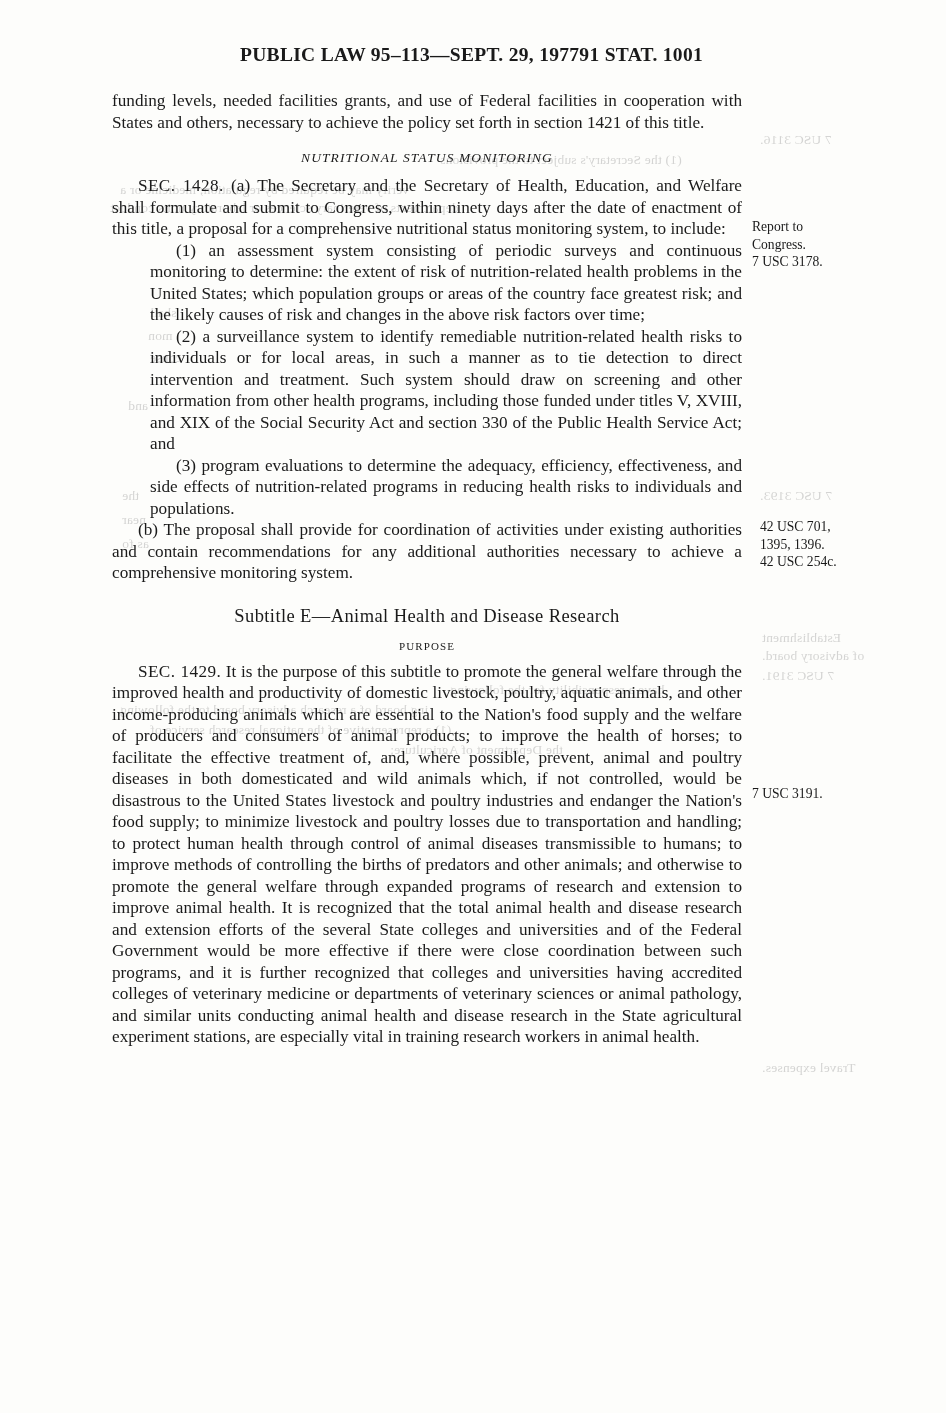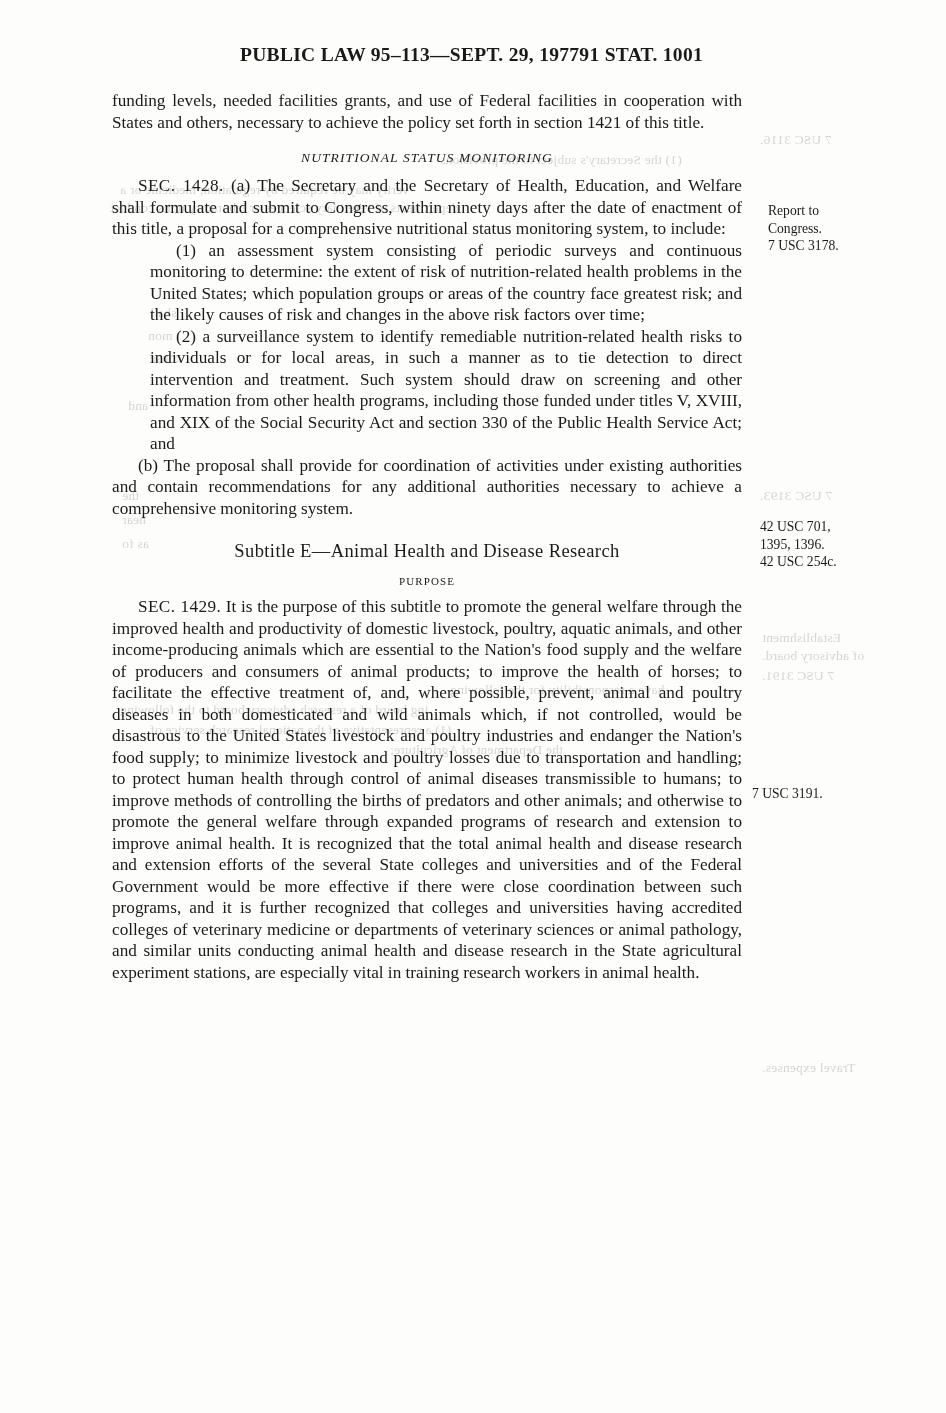--- a/index.html
+++ b/index.html
@@ -160,36 +160,37 @@
 
     <h2 class="center-head">NUTRITIONAL STATUS MONITORING</h2>
 
     <p class="para indent">
       <span class="sec-label">SEC. 1428.</span>
       <span>(a) The Secretary and the Secretary of Health, Education, and Welfare shall formulate and submit to Congress, within ninety days after the date of enactment of this title, a proposal for a comprehensive nutritional status monitoring system, to include:</span>
     </p>
 
     <p class="para hang">(1) an assessment system consisting of periodic surveys and continuous monitoring to determine: the extent of risk of nutrition-related health problems in the United States; which population groups or areas of the country face greatest risk; and the likely causes of risk and changes in the above risk factors over time;</p>
     <p class="para hang">(2) a surveillance system to identify remediable nutrition-related health risks to individuals or for local areas, in such a manner as to tie detection to direct intervention and treatment. Such system should draw on screening and other information from other health programs, including those funded under titles V, XVIII, and XIX of the Social Security Act and section 330 of the Public Health Service Act; and</p>
+    <p class="para hang">(3) program evaluations to determine the adequacy, efficiency, effectiveness, and side effects of nutrition-related programs in reducing health risks to individuals and populations.</p>
 
     <p class="para indent">(b) The proposal shall provide for coordination of activities under existing authorities and contain recommendations for any additional authorities necessary to achieve a comprehensive monitoring system.</p>
 
     <h2 class="subtitle-head">Subtitle E—Animal Health and Disease Research</h2>
 
     <h3 class="purpose-head">PURPOSE</h3>
 
     <p class="para indent">
       <span class="sec-label">SEC. 1429.</span>
       <span>It is the purpose of this subtitle to promote the general welfare through the improved health and productivity of domestic livestock, poultry, aquatic animals, and other income-producing animals which are essential to the Nation's food supply and the welfare of producers and consumers of animal products; to improve the health of horses; to facilitate the effective treatment of, and, where possible, prevent, animal and poultry diseases in both domesticated and wild animals which, if not controlled, would be disastrous to the United States livestock and poultry industries and endanger the Nation's food supply; to minimize livestock and poultry losses due to transportation and handling; to protect human health through control of animal diseases transmissible to humans; to improve methods of controlling the births of predators and other animals; and otherwise to promote the general welfare through expanded programs of research and extension to improve animal health. It is recognized that the total animal health and disease research and extension efforts of the several State colleges and universities and of the Federal Government would be more effective if there were close coordination between such programs, and it is further recognized that colleges and universities having accredited colleges of veterinary medicine or departments of veterinary sciences or animal pathology, and similar units conducting animal health and disease research in the State agricultural experiment stations, are especially vital in training research workers in animal health.</span>
     </p>
 
   </div>
 
   <div class="margin-col">
-    <div class="note" style="top:112px; left:0;margin-left:16px;">
+    <div class="note" style="top:128px; left:0;">
       <div>Report to</div>
       <div>Congress.</div>
       <div>7 USC 3178.</div>
     </div>
 
     <div class="note" style="top:428px; left:8px;">
       <div>42 USC 701,</div>
       <div>1395, 1396.</div>
       <div>42 USC 254c.</div>
     </div>

